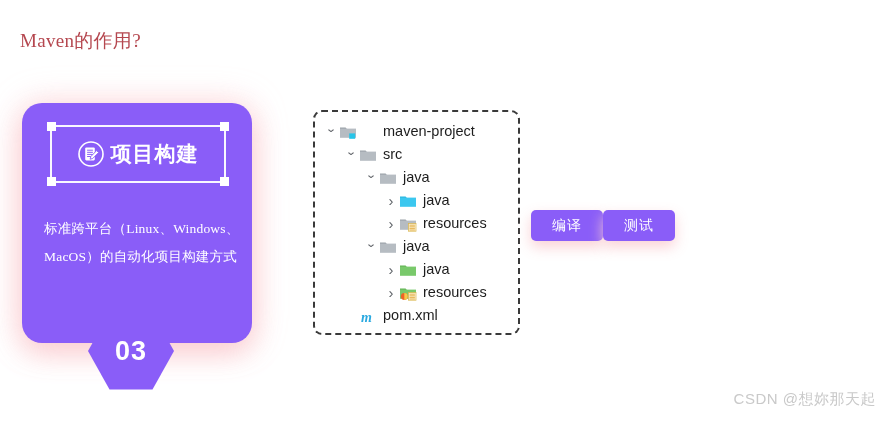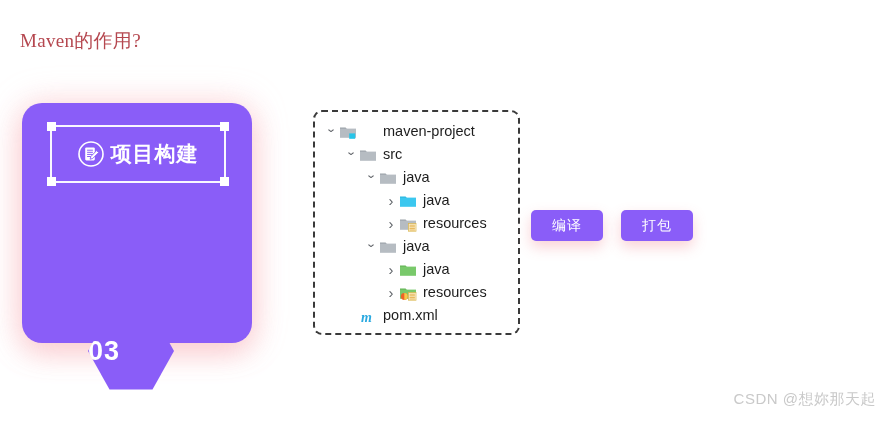--- a/index.html
+++ b/index.html
@@ -94,21 +94,21 @@
   #hexagon-badge {
     position: absolute;
     left: 88px;
     top: 311px;
     width: 86px;
     height: 80px;
     background: #8a5df8;
     clip-path: polygon(25% 2%, 75% 2%, 100% 50%, 75% 98%, 25% 98%, 0% 50%);
     display: flex;
     align-items: center;
-    justify-content: flex-start;
+    justify-content: center;
     filter: drop-shadow(0 0 12px rgba(252, 214, 218, 0.95));
   }
   #hexagon-number {
     color: #ffffff;
     font-size: 27px;
     font-weight: bold;
     letter-spacing: 1px;
   }
 
   
@@ -154,21 +154,20 @@
   .ind-1 { padding-left: 28px; }
   .ind-2 { padding-left: 48px; }
   .ind-3 { padding-left: 68px; }
 
   
   #action-buttons {
     position: absolute;
     left: 531px;
     top: 210px;
     display: flex;
-    gap: 18px;
   }
   .action-button {
     width: 72px;
     height: 31px;
     background: #8a5df8;
     border: none;
     border-radius: 5px;
     color: #ffffff;
     font-size: 14px;
     letter-spacing: 1px;
@@ -212,20 +211,21 @@
         <line x1="9.1" y1="9.2" x2="14.9" y2="9.2" stroke="#8a5df8" stroke-width="1"></line>
         <line x1="9.1" y1="11.3" x2="14.9" y2="11.3" stroke="#8a5df8" stroke-width="1"></line>
         <line x1="9.1" y1="13.4" x2="14.9" y2="13.4" stroke="#8a5df8" stroke-width="1"></line>
         <line x1="9.1" y1="15.5" x2="13.0" y2="15.5" stroke="#8a5df8" stroke-width="1"></line>
         <path d="M18.6 9.6 L20.6 11.6 L14.7 17.5 L12.1 18.2 L12.8 15.6 Z" fill="#ffffff" stroke="#8a5df8" stroke-width="0.9" stroke-linejoin="round"></path>
       </svg>
       <span id="card-title-text">项目构建</span>
     </div>
   </div>
 
+  <div id="card-body-text">标准跨平台（Linux、Windows、MacOS）的自动化项目构建方式</div>
 </div>
 
 <div id="hexagon-badge">
   <span id="hexagon-number">03</span>
 </div>
 
 <div id="file-tree-panel">
   <div id="file-tree-rows">
       <div class="tree-row ind-0 root">
         <span class="chevron" style="transform: translateY(-3px) scaleX(1.25);">⌄</span>
@@ -309,16 +309,16 @@
         <svg width="18" height="16" viewBox="0 0 18 16" class="folder-icon">
           <text x="2" y="13.6" fill="#2aa9e0" font-size="14" font-style="italic" font-weight="bold" font-family="&quot;Liberation Serif&quot;, serif">m</text>
         </svg>
         <span class="node-label">pom.xml</span>
       </div>
     </div>
 </div>
 
 <div id="action-buttons">
     <button class="action-button">编译</button>
-    <button class="action-button">打包</button>
+    <button class="action-button">测试</button>
   </div>
 
 <div id="watermark">CSDN @想妳那天起</div>
 
 </body></html>

